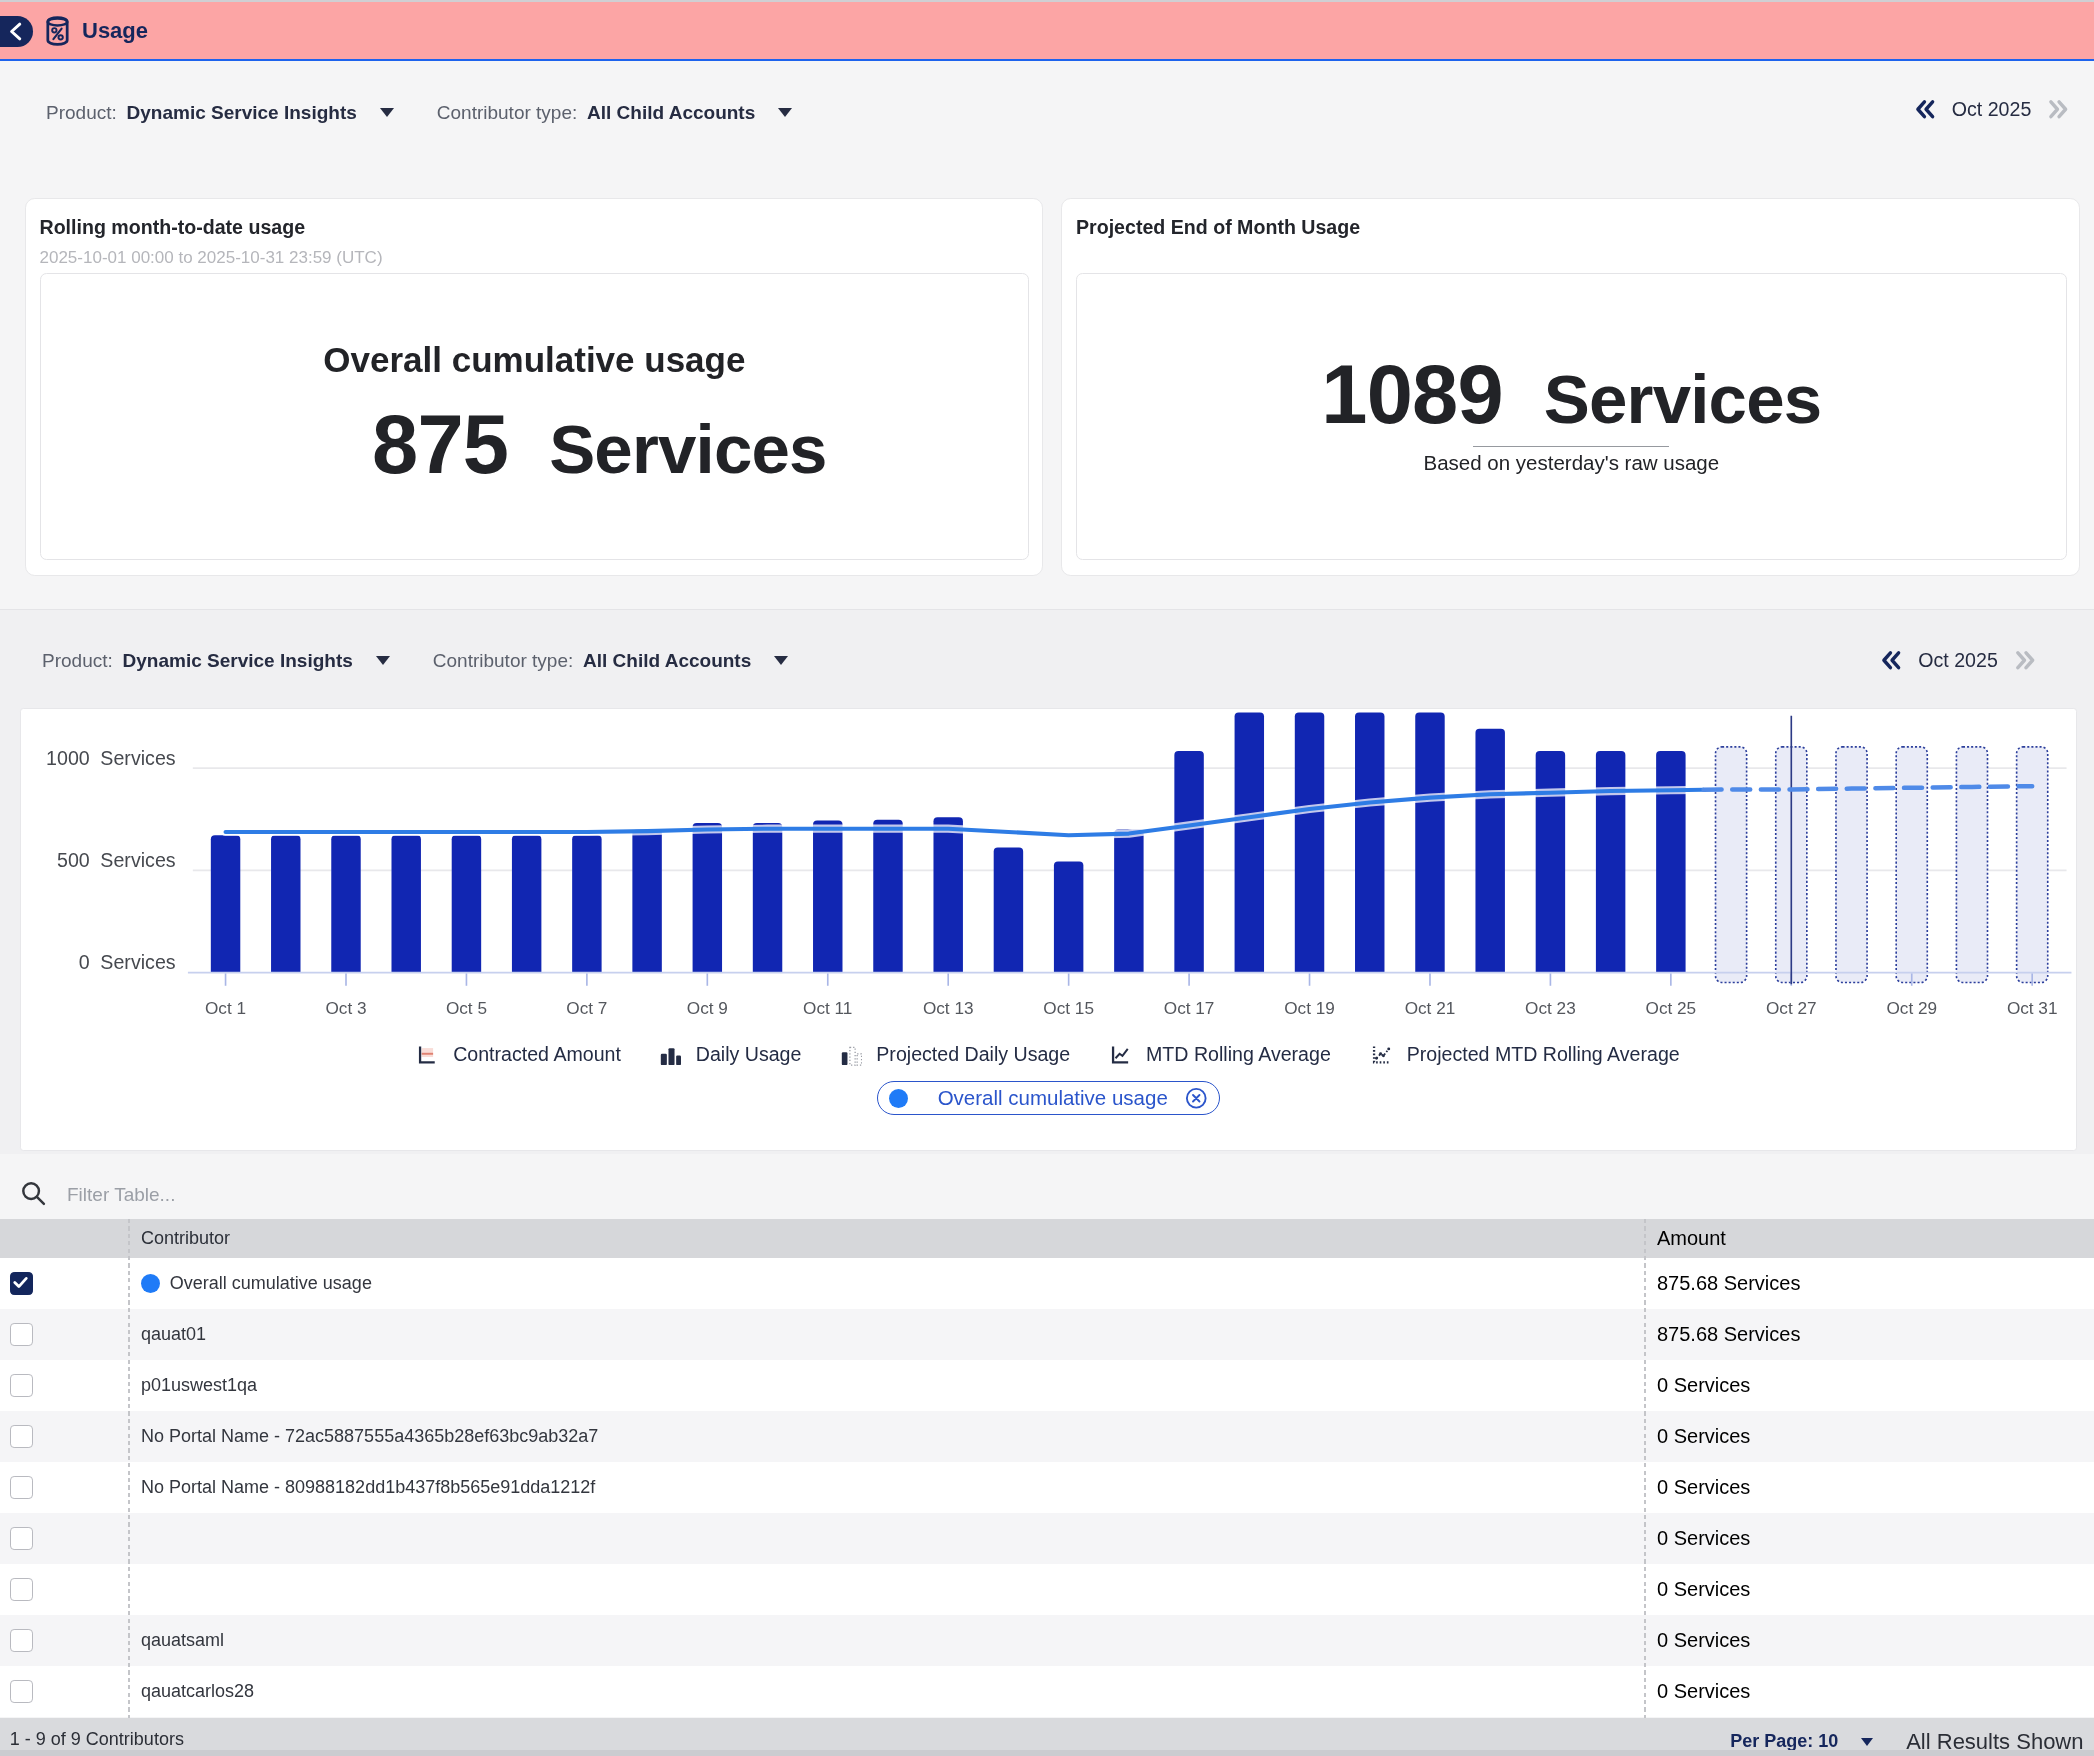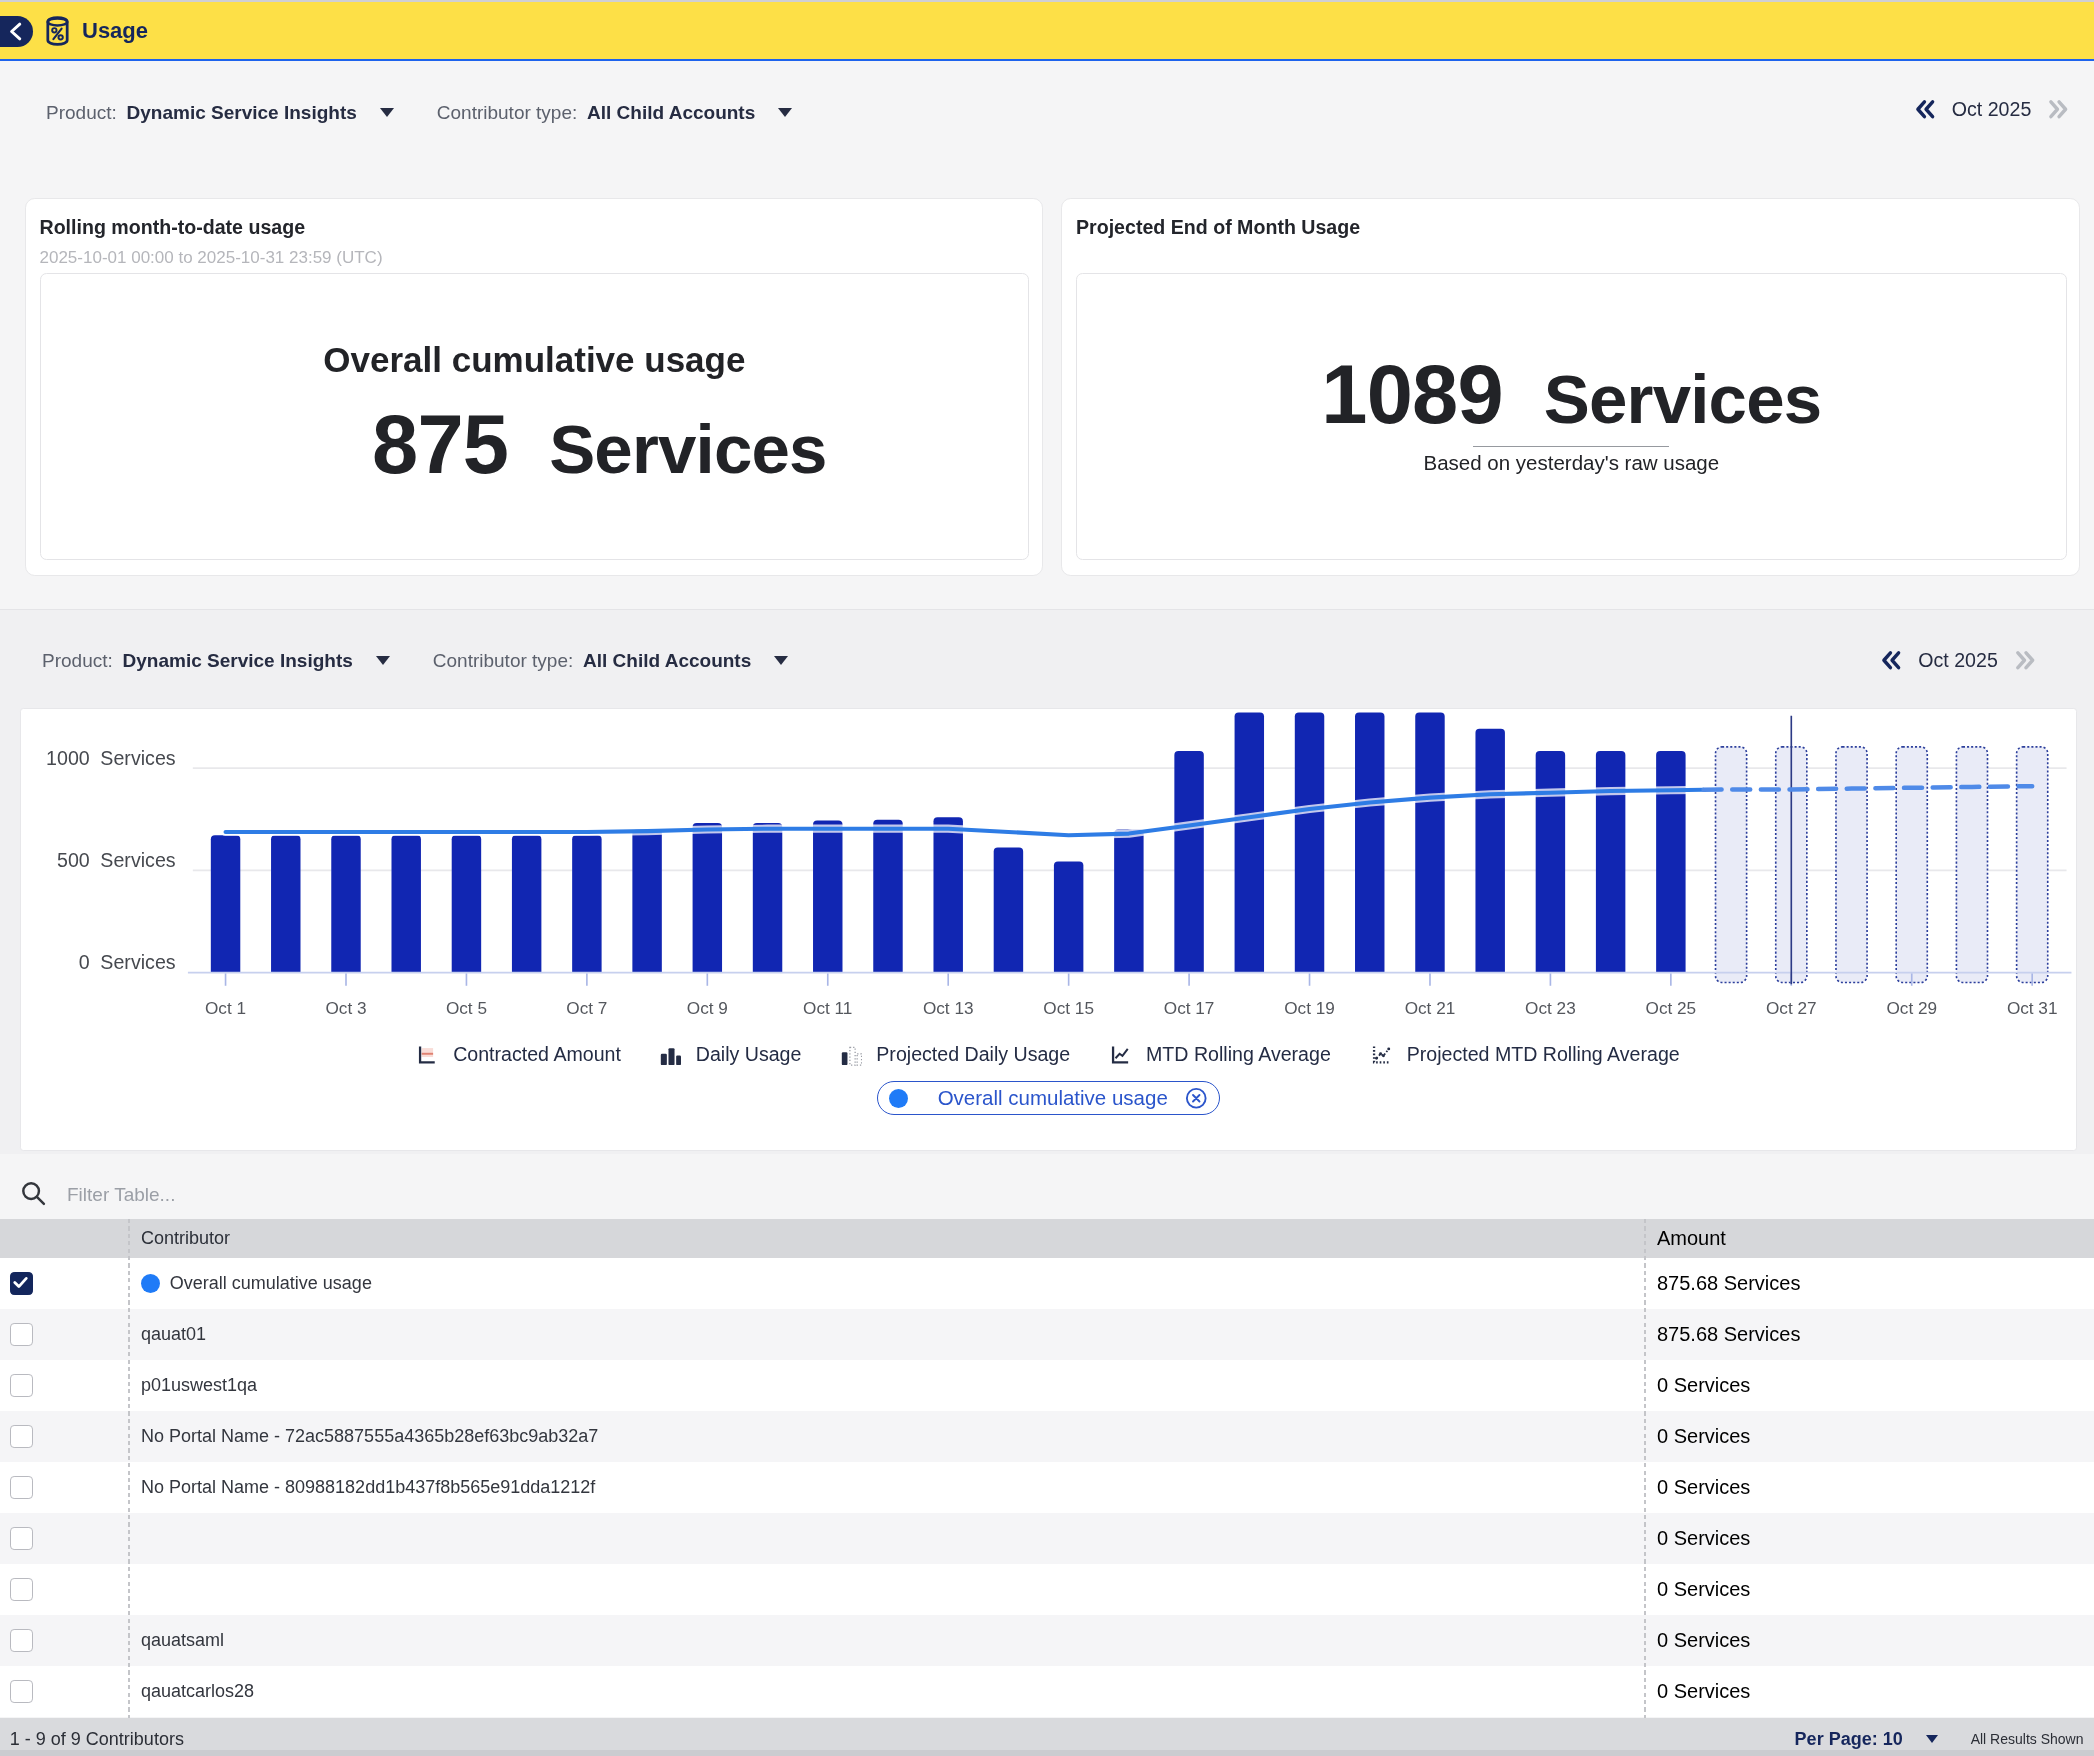--- a/index.html
+++ b/index.html
@@ -1,19 +1,19 @@
 <!DOCTYPE html>
 <html style="font-size:13px"><head><meta charset="utf-8">
 <style>
 * { margin:0; padding:0; box-sizing:border-box; }
 html,body { width:2095px; }
 body { font-family:"Liberation Sans", sans-serif; background:#f5f5f6; }
 #page { position:relative; width:2095px; height:1757px; overflow:hidden; background:#f5f5f6; }
 #topstrip { position:absolute; left:0; top:0; width:2095px; height:1.6px; background:#cfcfd3; }
-#appbar { position:absolute; left:0; top:1.6px; width:2095px; height:59px; background:#fde047; border-bottom:2.5px solid #1d63ed; }
+#appbar { position:absolute; left:0; top:1.6px; width:2095px; height:59px; background:#fca5a5; border-bottom:2.5px solid #1d63ed; }
 #backpill { position:absolute; left:0; top:14px; width:33px; height:31px; background:#15265c; border-radius:0 15.5px 15.5px 0; }
 #dbicon { position:absolute; left:45px; top:14px; }
 #usage { position:absolute; left:82px; top:16.4px; font-size:22px; font-weight:bold; color:#15265c; }
 .frow { position:absolute; display:flex; align-items:center; }
 .flabel { font-size:19px; color:#5c616d; margin-right:9.8px; }
 .fl2 { margin-left:43px; }
 .fval { font-size:19px; font-weight:bold; color:#262c42; }
 .caret { width:0; height:0; border-left:7.4px solid transparent; border-right:7.4px solid transparent; border-top:9px solid #262c42; margin-left:23px; }
 .dnavwrap { position:absolute; display:flex; align-items:center; }
 .chl, .chr { display:flex; align-items:center; }
@@ -60,21 +60,21 @@
 .camt { position:absolute; left:1657px; top:0; height:100%; display:flex; align-items:center; font-size:20px; color:#000000; }
 #vline1, #vline2 { position:absolute; top:0; width:1.6px; background:repeating-linear-gradient(180deg,#c4c5c9 0 4.1px,transparent 4.1px 7.4px); }
 #vline1 { left:128px; height:499px; }
 #vline2 { left:1644px; height:499px; }
 #footer { position:absolute; left:0; top:1718px; width:2095px; height:38px; background:#d9dadd; }
 #footer::after { content:""; position:absolute; left:0; bottom:0; width:100%; height:6.5px; background:#cbccd0; }
 #fleft { position:absolute; left:9.8px; top:10.6px; font-size:18px; color:#2b2e36; }
 #fright { position:absolute; right:11.5px; top:10.6px; display:flex; align-items:center; }
 .perpage { font-size:18px; font-weight:bold; color:#15265c; }
 .fcaret { width:0; height:0; border-left:6.5px solid transparent; border-right:6.5px solid transparent; border-top:8.2px solid #15265c; margin:0 0 0 23px; }
-.allres { font-size:14px; color:#2b2e36; margin-left:33px; }
+.allres { font-size:22px; color:#2b2e36; margin-left:33px; }
 </style></head>
 <body>
 <div id="page">
   <div id="topstrip"></div>
   <div id="appbar">
     <div id="backpill"><svg width="33" height="31" viewBox="0 0 40 38">
           <path d="M24 10 L14 19 L24 28" fill="none" stroke="#fff" stroke-width="3.6" stroke-linecap="round" stroke-linejoin="round"></path>
         </svg></div>
     <div id="dbicon"><svg width="25" height="30" viewBox="0 0 31 37">
           <path d="M3.5 7 C3.5 4 8.8 2 15.5 2 C22.2 2 27.5 4 27.5 7 L27.5 30 C27.5 33 22.2 35 15.5 35 C8.8 35 3.5 33 3.5 30 Z" fill="none" stroke="#15265c" stroke-width="3.4"></path>

